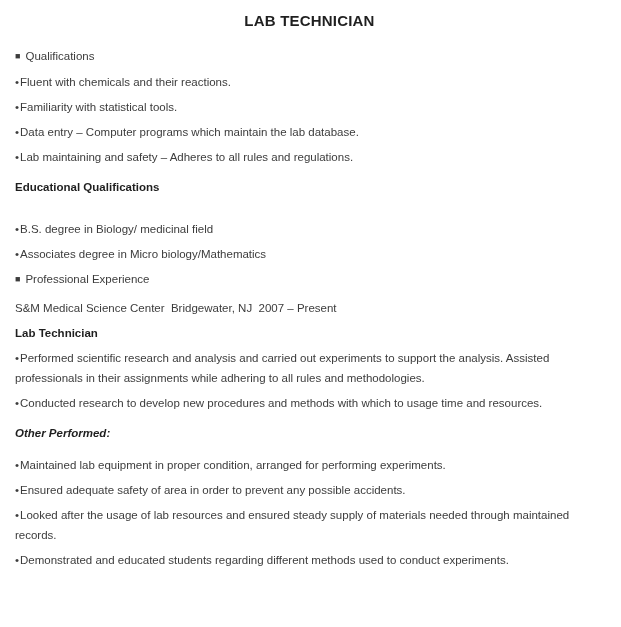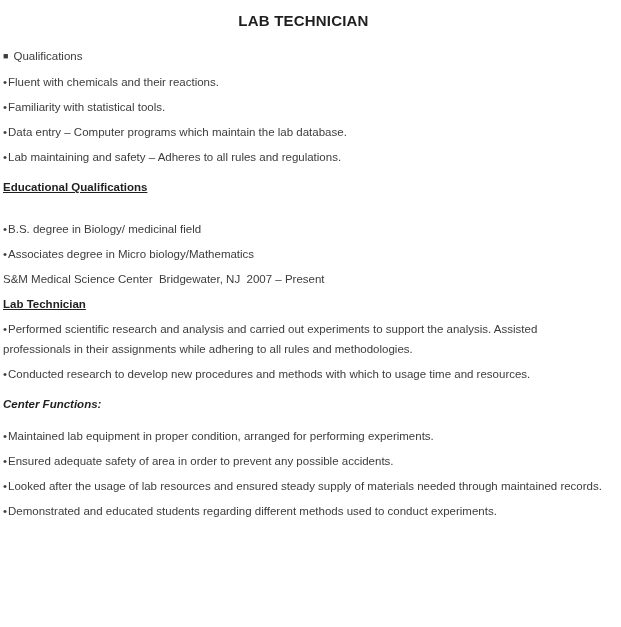--- a/index.html
+++ b/index.html
@@ -5,34 +5,34 @@
   html, body { margin: 0; padding: 0; background: #ffffff; }
   body {
     width: 621px; height: 627px;
     font-family: "Liberation Sans", "DejaVu Sans", sans-serif;
     color: #3c3c3c;
     overflow: hidden;
   }
   .doc {
     box-sizing: border-box;
     width: 621px; height: 627px;
-    padding: 10px 17px 0 3px;
+    padding: 10px 17px 0 15px;
     background: #ffffff;
   }
   .doc-title {
     font-size: 15px;
     font-weight: bold;
     color: #1f1f1f;
     text-align: center;
     margin: 2px 0 17px 0;
     letter-spacing: 0.2px;
   }
   p { margin: 0 0 5px 0; line-height: 20px; font-size: 11.5px; }
   .para { color: #3c3c3c; }
-  .heading { font-weight: bold; color: #1f1f1f; text-decoration: underline; }
+  .heading { font-weight: bold; color: #1f1f1f; }
   .heading-italic { font-weight: bold; font-style: italic; color: #1f1f1f; }
   .marker { display: inline; }
   .marker.sq { font-size: 9px; margin-right: 5px; position: relative; top: -1px; }
   .marker.rd { font-size: 11.5px; margin-right: 1px; }
 </style>
 </head>
 <body>
 
 <div class="doc">
 
@@ -48,30 +48,31 @@
   <p class="para"><span class="marker rd">•</span><span>Data entry – Computer programs which maintain the lab database.</span></p>
 
   <p class="para"><span class="marker rd">•</span><span>Lab maintaining and safety – Adheres to all rules and regulations.</span></p>
 
   <p class="heading" style="margin-top:10px;">Educational Qualifications</p>
 
   <p class="para" style="margin-top:22px;"><span class="marker rd">•</span><span>B.S. degree in Biology/ medicinal field</span></p>
 
   <p class="para"><span class="marker rd">•</span><span>Associates degree in Micro biology/Mathematics</span></p>
 
+  <p class="para" style="margin-bottom:8px;"><span class="marker sq">■</span><span>Professional Experience</span></p>
 
   <p class="para">S&amp;M Medical Science Center &nbsp;Bridgewater, NJ &nbsp;2007 – Present</p>
 
   <p class="heading">Lab Technician</p>
 
   <p class="para" style=""><span class="marker rd">•</span><span>Performed scientific research and analysis and carried out experiments to support the analysis. Assisted professionals in their assignments while adhering to all rules and methodologies.</span></p>
 
   <p class="para"><span class="marker rd">•</span><span>Conducted research to develop new procedures and methods with which to usage time and resources.</span></p>
 
-  <p class="heading-italic" style="margin-top:10px; margin-bottom:12px;">Center Functions:</p>
+  <p class="heading-italic" style="margin-top:10px; margin-bottom:12px;">Other Performed:</p>
 
   <p class="para"><span class="marker rd">•</span><span>Maintained lab equipment in proper condition, arranged for performing experiments.</span></p>
 
   <p class="para"><span class="marker rd">•</span><span>Ensured adequate safety of area in order to prevent any possible accidents.</span></p>
 
   <p class="para"><span class="marker rd">•</span><span>Looked after the usage of lab resources and ensured steady supply of materials needed through maintained records.</span></p>
 
   <p class="para"><span class="marker rd">•</span><span>Demonstrated and educated students regarding different methods used to conduct experiments.</span></p>
 
 </div>

